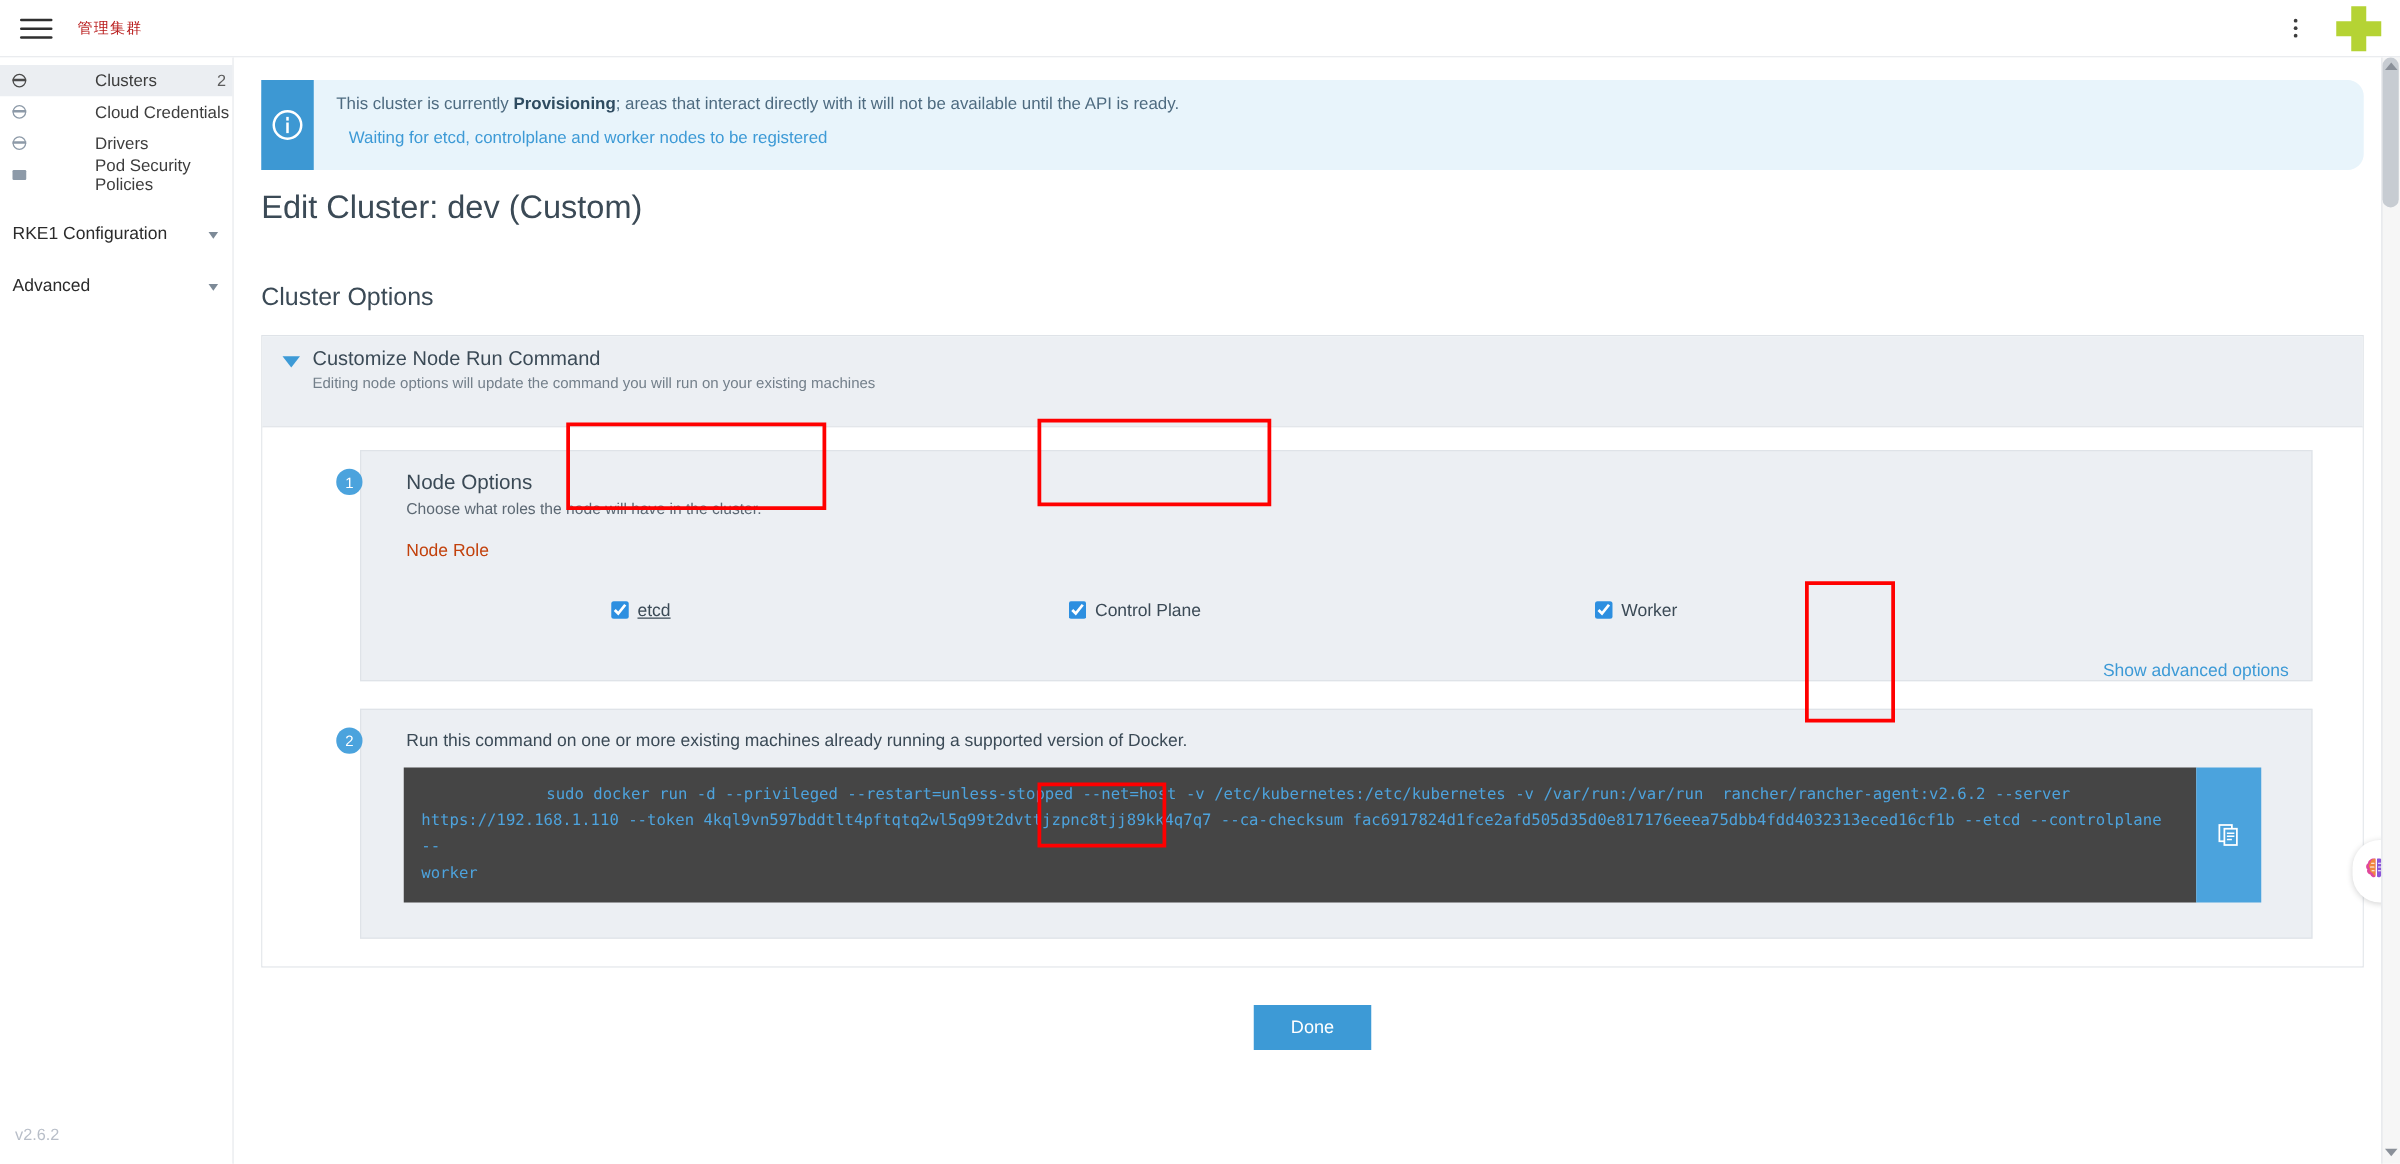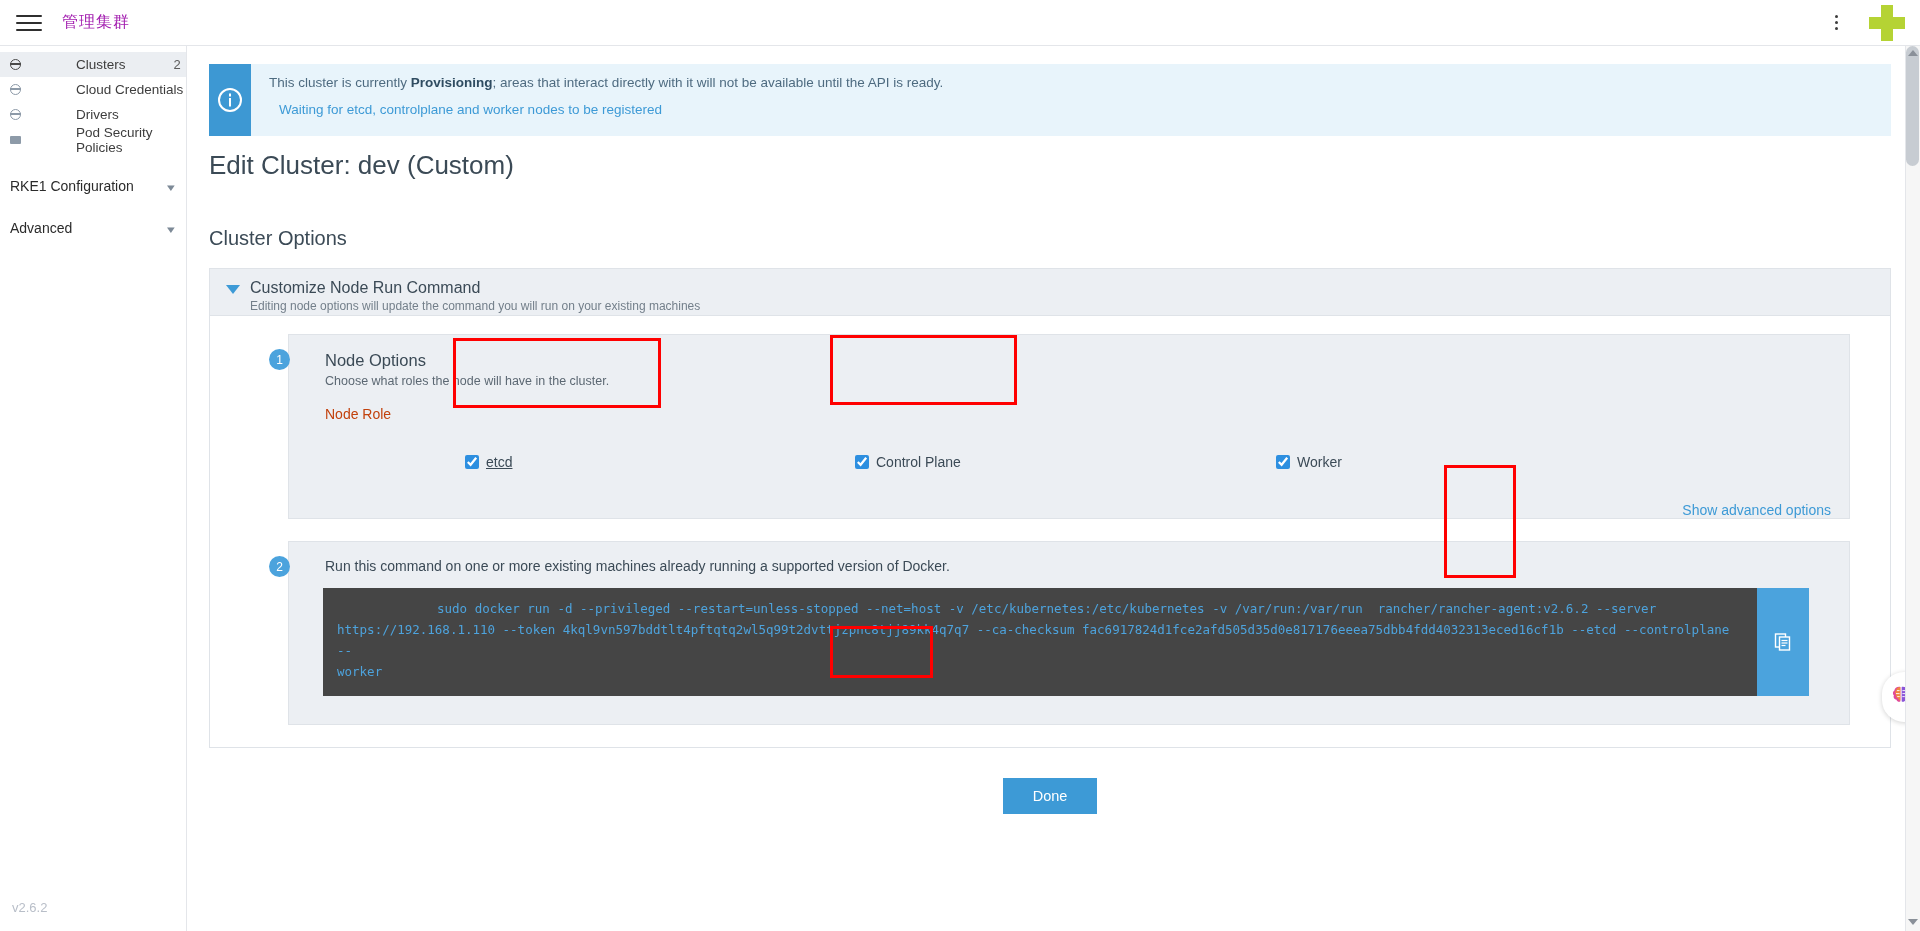--- a/index.html
+++ b/index.html
@@ -21,21 +21,21 @@
     display: flex; align-items: center;
   }
   .hamburger {
     width: 26px; height: 20px;
     margin-left: 16px; margin-right: 20px;
     display: flex; flex-direction: column; justify-content: center; gap: 5px;
     cursor: pointer;
   }
   .hamburger span { display:block; height: 2px; background:#2f2f2f; border-radius:1px; }
   .topbar-title {
-    font-size: 16px; color: #a21caf; letter-spacing: 1px;
+    font-size: 12px; color: #b91c1c; letter-spacing: 1px;
   }
   .topbar-right {
     margin-left: auto; display: flex; align-items: center; gap: 22px; padding-right: 14px;
   }
   .kebab { width: 20px; height: 26px; display:flex; flex-direction:column; align-items:center; justify-content:center; gap:3px; cursor:pointer;}
   .kebab i { width:3px; height:3px; background:#3d3d3d; display:block; border-radius:50%; }
   .brandmark { width: 38px; height: 38px; position: relative; }
   .brandmark::before, .brandmark::after {
     content:""; position:absolute; background:#b5d334;
   }
@@ -88,20 +88,21 @@
     position: absolute; top: 46px; left: 187px;
     width: 1726px; height: 885px;
     background: #fff;
     overflow: hidden;
   }
   .banner {
     margin: 18px 22px 0 22px;
     background: #e8f4fb;
     display: flex;
     min-height: 72px;
+    border-radius: 13px;
   }
   .banner-ico {
     width: 42px; background: #3d98d3;
     display:flex; align-items:center; justify-content:center;
     flex: 0 0 42px;
   }
   .banner-ico svg { display:block; }
   .banner-body { padding: 11px 14px 10px 18px; }
   .banner-line1 { font-size: 13.5px; color:#4e6b80; margin-bottom: 12px; }
   .banner-line1 b { color:#2f4c61; }
@@ -117,21 +118,21 @@
   }
 
   .panel {
     margin: 18px 22px 0 22px;
     border: 1px solid #dfe3e8;
     background: #fff;
   }
   .panel-head {
     background: #eceff3;
     border-bottom: 1px solid #dfe3e8;
-    padding: 10px 0 2px 16px;
+    padding: 10px 0 28px 16px;
     display: flex; align-items: flex-start;
     cursor: pointer;
   }
   .tri {
     width:0;height:0;
     border-left:7px solid transparent; border-right:7px solid transparent;
     border-top:9px solid #3d9ad6;
     margin-top: 6px; margin-right: 10px; flex:0 0 14px;
   }
   .panel-head-t1 { font-size: 16px; color:#3b4a56; }
@@ -160,21 +161,21 @@
 
   .roles {
     display: flex; align-items: center;
     margin-top: 8px; position: relative; height: 72px;
   }
   .role {
     display:flex; align-items:center;
     font-size: 14px; color:#3b4a56;
   }
   .role input { margin: 0 7px 0 0; width: 14px; height: 14px; accent-color:#2d8fe0; }
-  .role-etcd { position:absolute; left: 140px; top: 24px; text-decoration: underline; }
+  .role-etcd { position:absolute; left: 164px; top: 24px; text-decoration: underline; }
   .role-cp   { position:absolute; left: 530px; top: 24px; }
   .role-wk   { position:absolute; left: 951px; top: 24px; }
 
   .adv-link {
     position: absolute; right: 18px; bottom: -16px;
     color: #3d9ad6; font-size: 14px; cursor: pointer;
   }
 
   .cmdwrap { margin: 14px 40px 12px -2px; display:flex; }
   .cmdbox {

